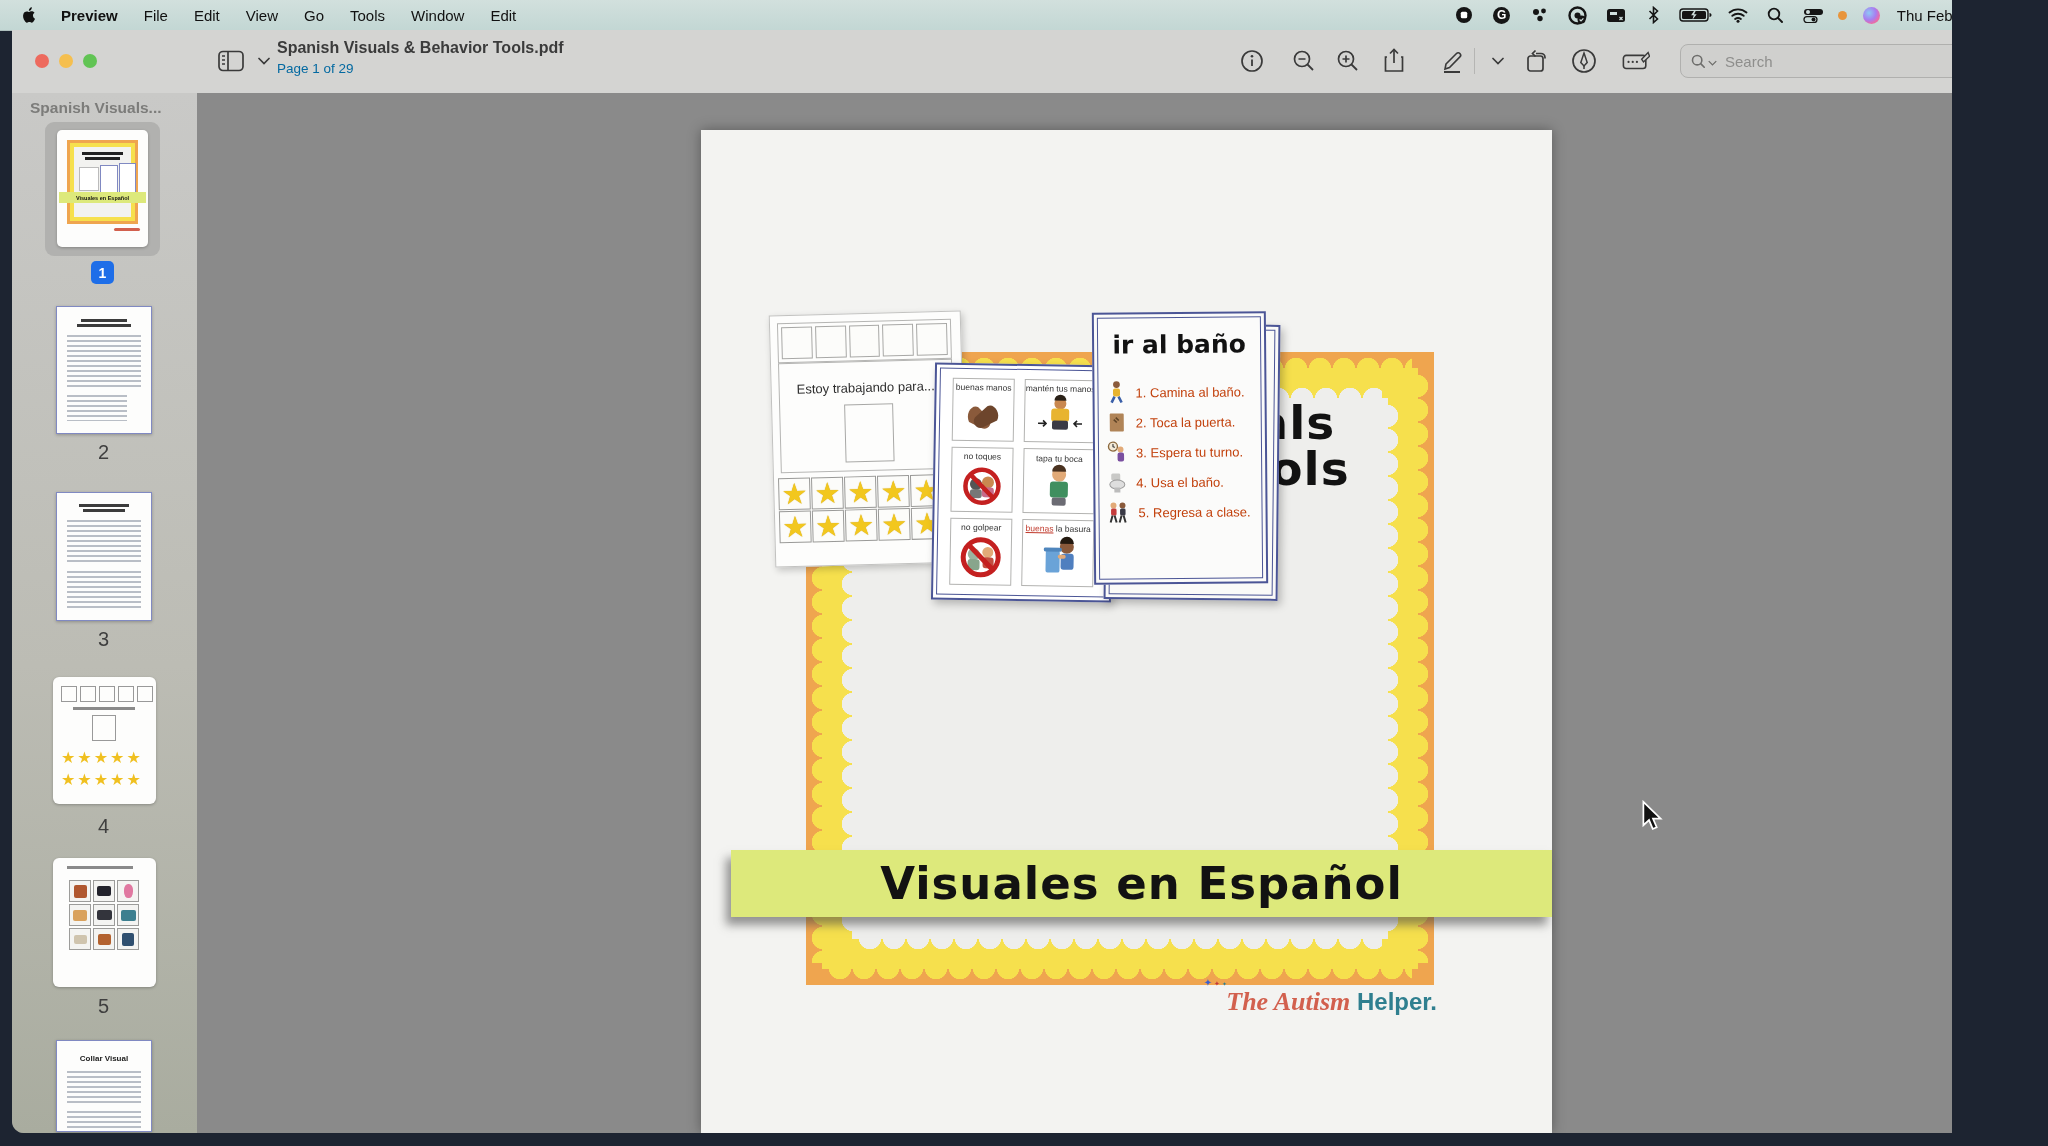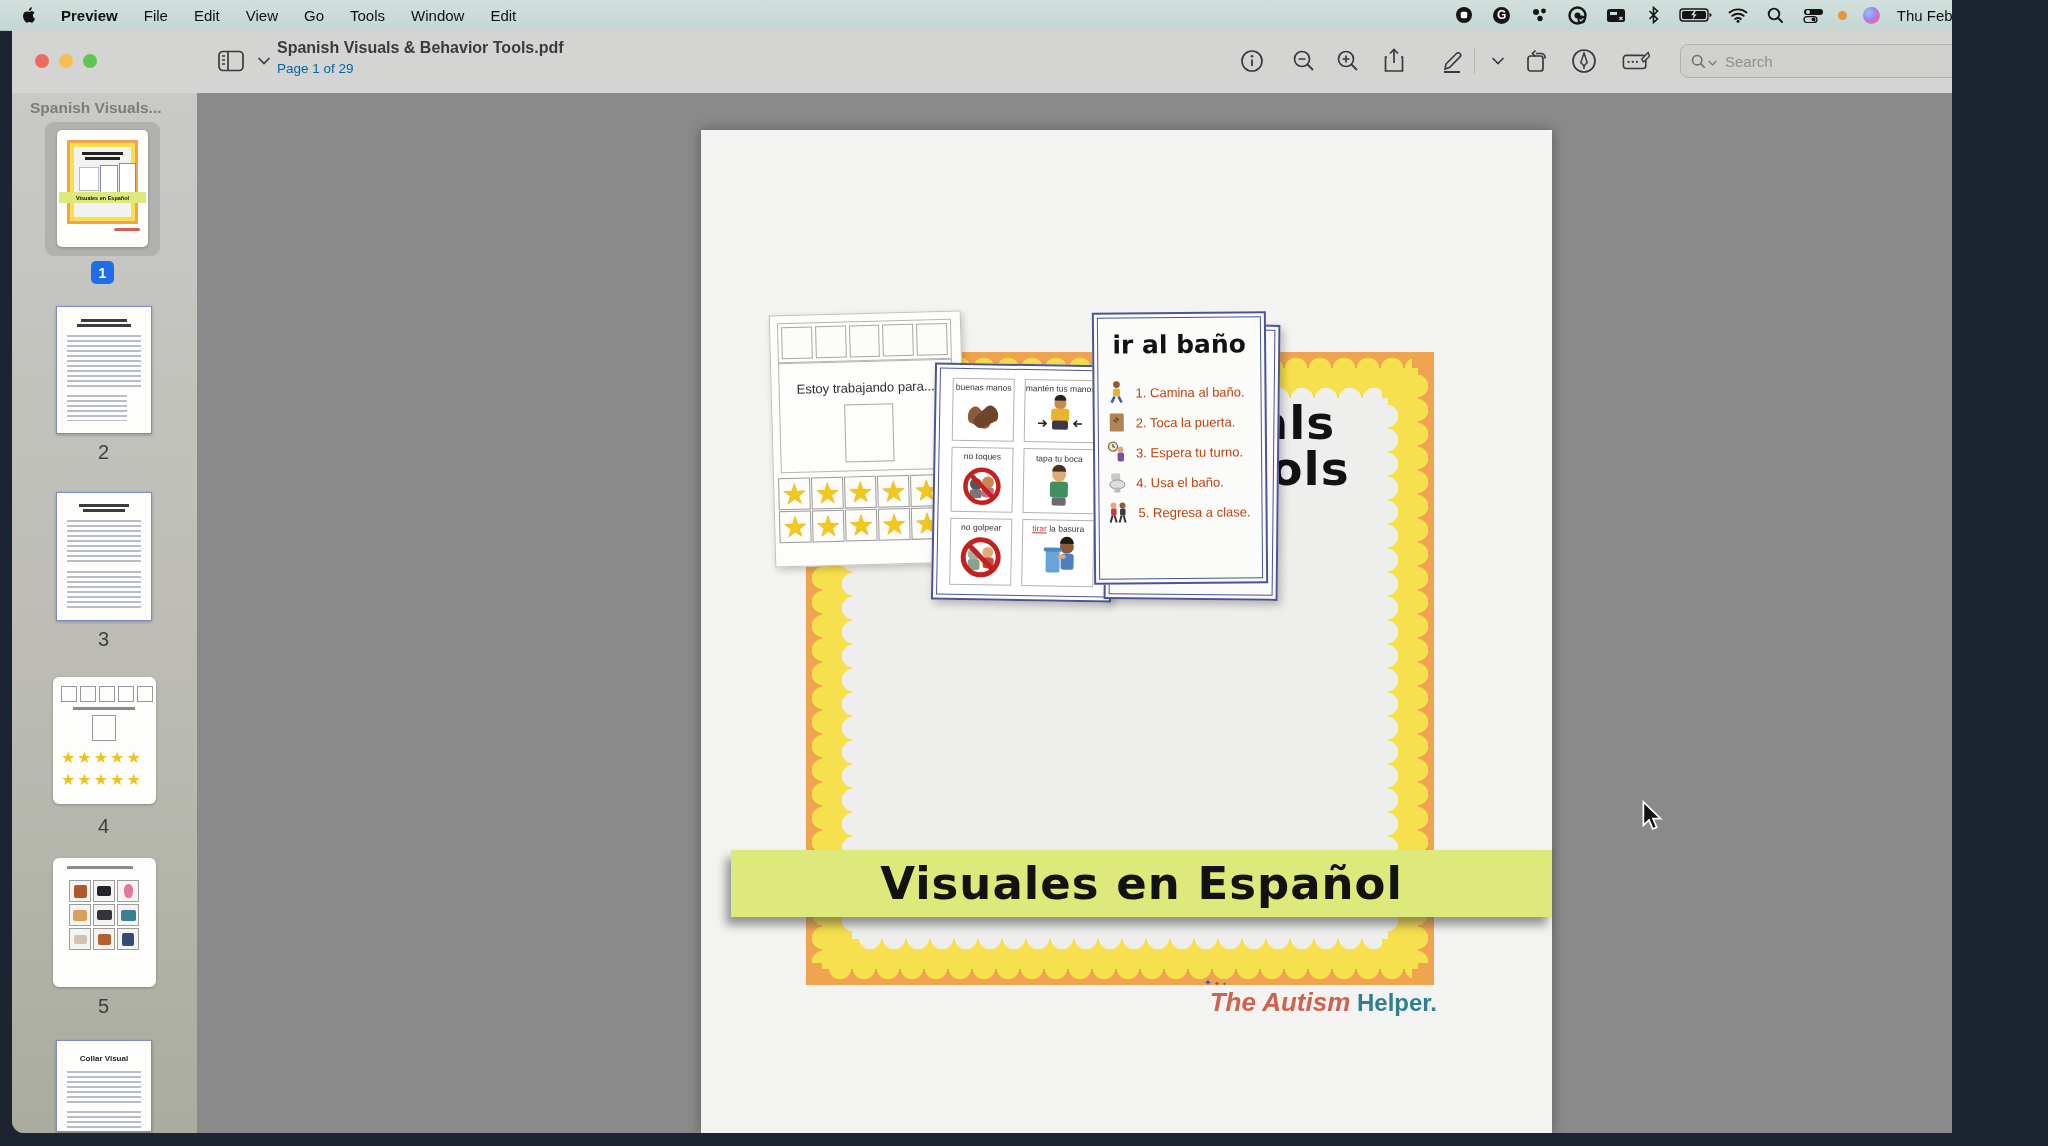--- a/index.html
+++ b/index.html
@@ -98,21 +98,21 @@
   .rtitle{left:0;right:0;top:16px;text-align:center;font-family:"DejaVu Sans",sans-serif;
           font-weight:bold;font-size:25px;color:#121212;}
   .steps{left:12px;top:66px;right:8px;display:flex;flex-direction:column;gap:7px;}
   .steprow{display:flex;align-items:center;gap:9px;}
   .steptext{font-size:13px;color:#c2410c;}
 
   .banner{left:30px;top:720px;width:821px;height:67px;background:#dde97b;
           box-shadow:-5px 8px 9px rgba(70,70,70,.55);display:flex;align-items:center;justify-content:center;}
   .banner-text{font-family:"DejaVu Sans",sans-serif;font-weight:bold;font-size:45px;color:#121212;letter-spacing:1px;}
   .logo{left:0;right:115px;top:857px;text-align:right;white-space:nowrap;}
-  .logo .p1{font-family:Liberation Sans, sans-serif;font-style:italic;font-weight:bold;font-size:26px;color:#d2604e;}
+  .logo .p1{font-family:Liberation Serif, serif;font-style:italic;font-weight:bold;font-size:26px;color:#d2604e;}
   .logo .p2{font-size:24px;color:#2f7f8f;font-weight:bold;}
   .logo-stars{position:absolute;right:208px;top:-10px;font-size:10px;letter-spacing:2px;}
   .cursor{left:1640px;top:800px;width:24px;height:32px;}
   svg{display:block;}
 </style>
 </head>
 <body>
 
 <div class="screen">
 
@@ -520,21 +520,21 @@
               <svg width="48" height="48" viewBox="0 0 48 46">
                 <circle cx="17" cy="21" r="6" fill="#9bb3a0"></circle>
                   <rect x="11" y="26" width="12" height="11" rx="3" fill="#88a58c"></rect>
                 <circle cx="31" cy="19" r="5.5" fill="#e2aa78"></circle>
                   <rect x="26" y="24" width="11" height="11" rx="3" fill="#c24d3f"></rect>
                 <circle cx="24" cy="24" r="17.5" fill="none" stroke="#c42020" stroke-width="5"></circle>
                 <line x1="11.5" y1="11.5" x2="36.5" y2="36.5" stroke="#c42020" stroke-width="5"></line>
               </svg>
             </div>
             <div class="bcell">
-              <span class="blabel"><span class="accent">tirar</span><span> la basura</span></span>
+              <span class="blabel"><span class="accent">buenas</span><span> la basura</span></span>
               <svg width="48" height="48" viewBox="0 0 48 46">
                 <circle cx="33" cy="12" r="7" fill="#8a5a3b"></circle>
                   <path d="M26 9a7 7 0 0114 0z" fill="#241a10"></path>
                 <rect x="27" y="19" width="13" height="16" rx="3" fill="#4f7fbf"></rect>
                 <rect x="12" y="16" width="14" height="22" rx="2" fill="#6aa3d8"></rect>
                 <rect x="10" y="13" width="18" height="4" rx="1.5" fill="#4f86bd"></rect>
                 <rect x="24" y="20" width="8" height="4" rx="2" fill="#e2aa78"></rect>
               </svg>
             </div>
           </div>

